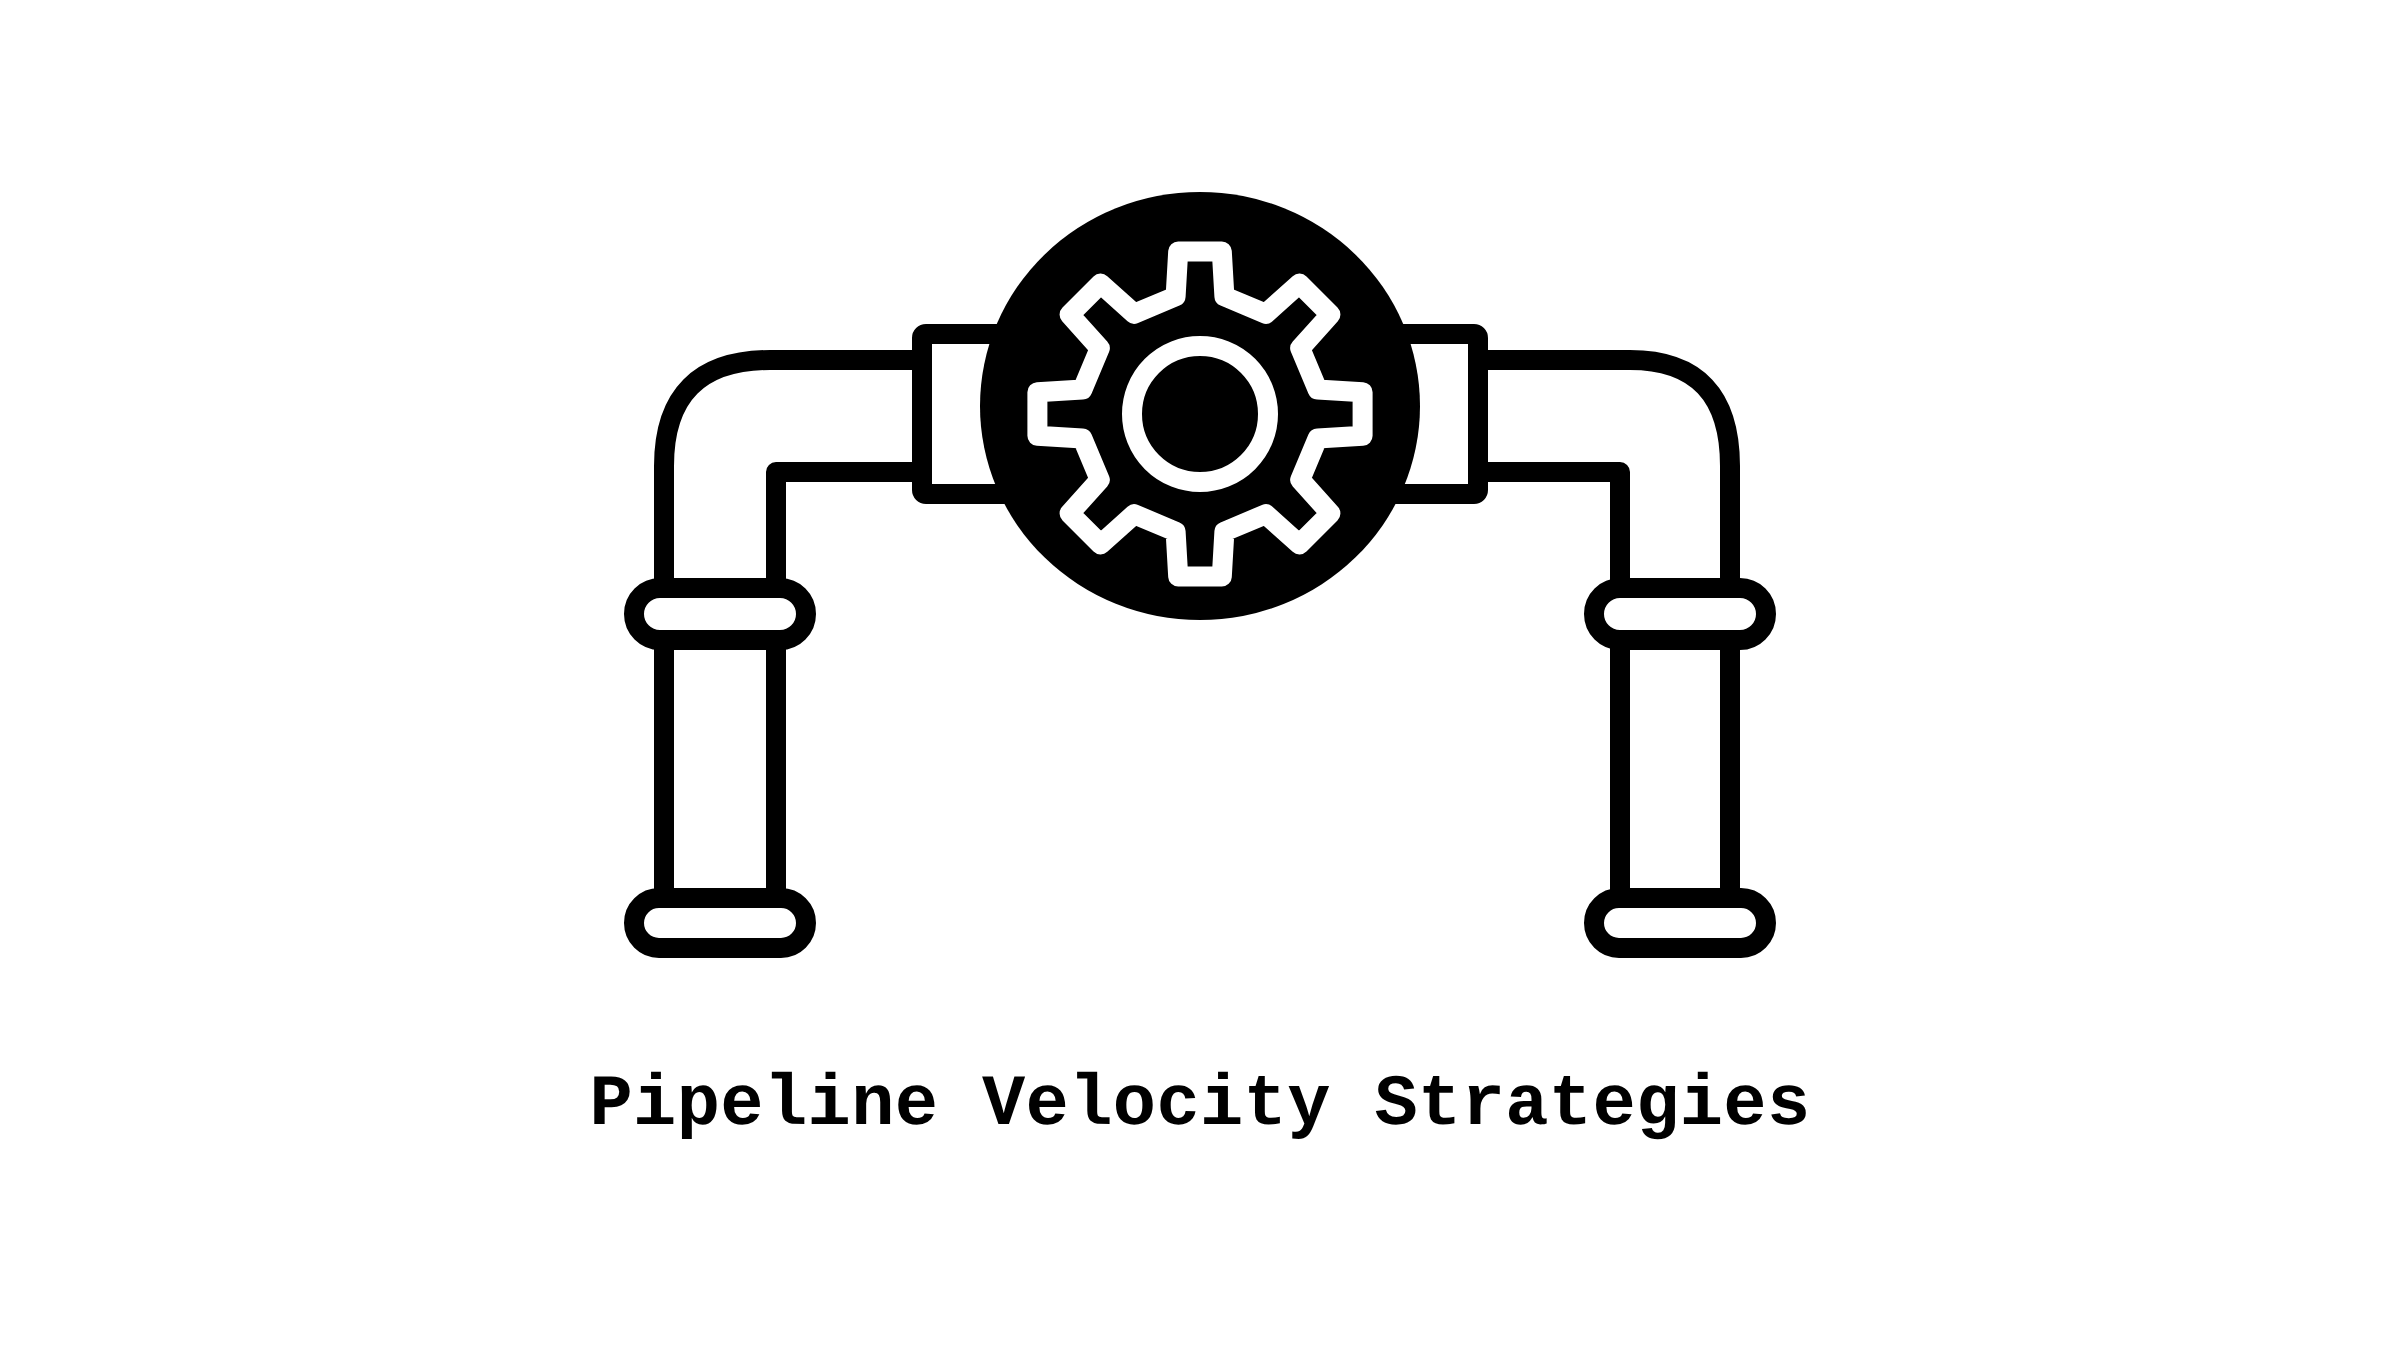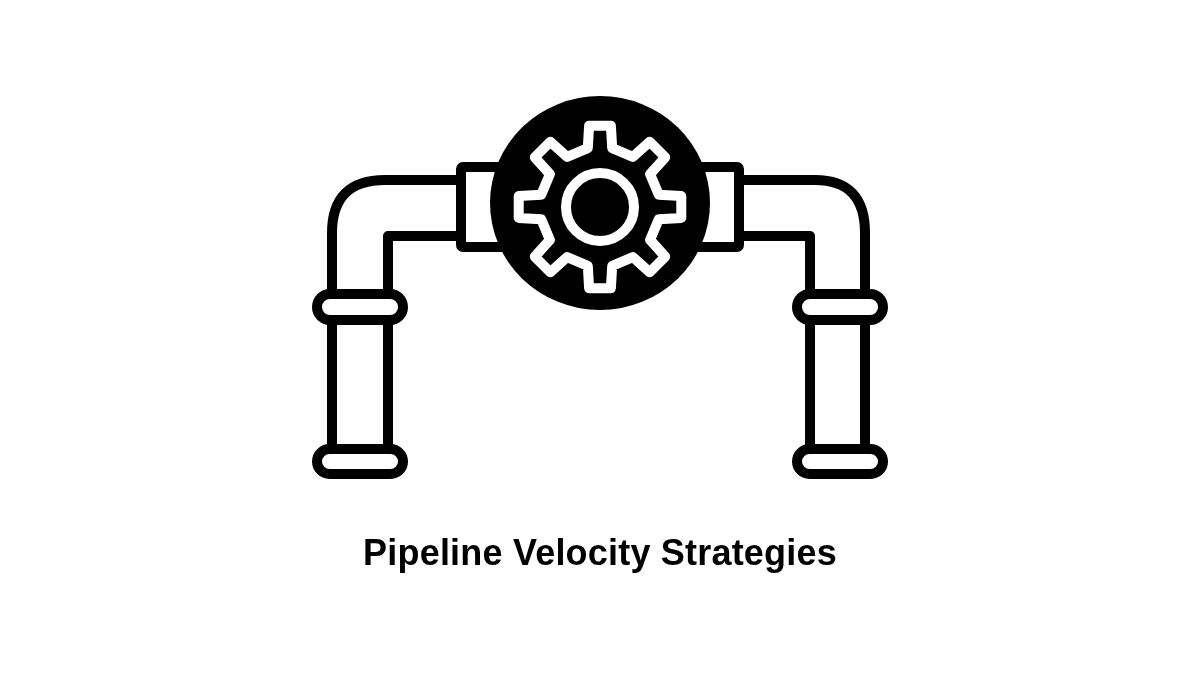--- a/index.html
+++ b/index.html
@@ -28,21 +28,21 @@
       top: 0;
       width: 1200px;
       height: 675px;
     }
     .caption {
       position: absolute;
       left: 0;
       width: 1200px;
       top: 528px;
       text-align: center;
-      font-family: Liberation Sans, sans-serif;
+      font-family: Liberation Mono, monospace;
       font-weight: bold;
       font-size: 36px;
       letter-spacing: 0.2px;
       color: #000000;
       line-height: 50px;
     }
   </style>
 </head>
 <body>
 

